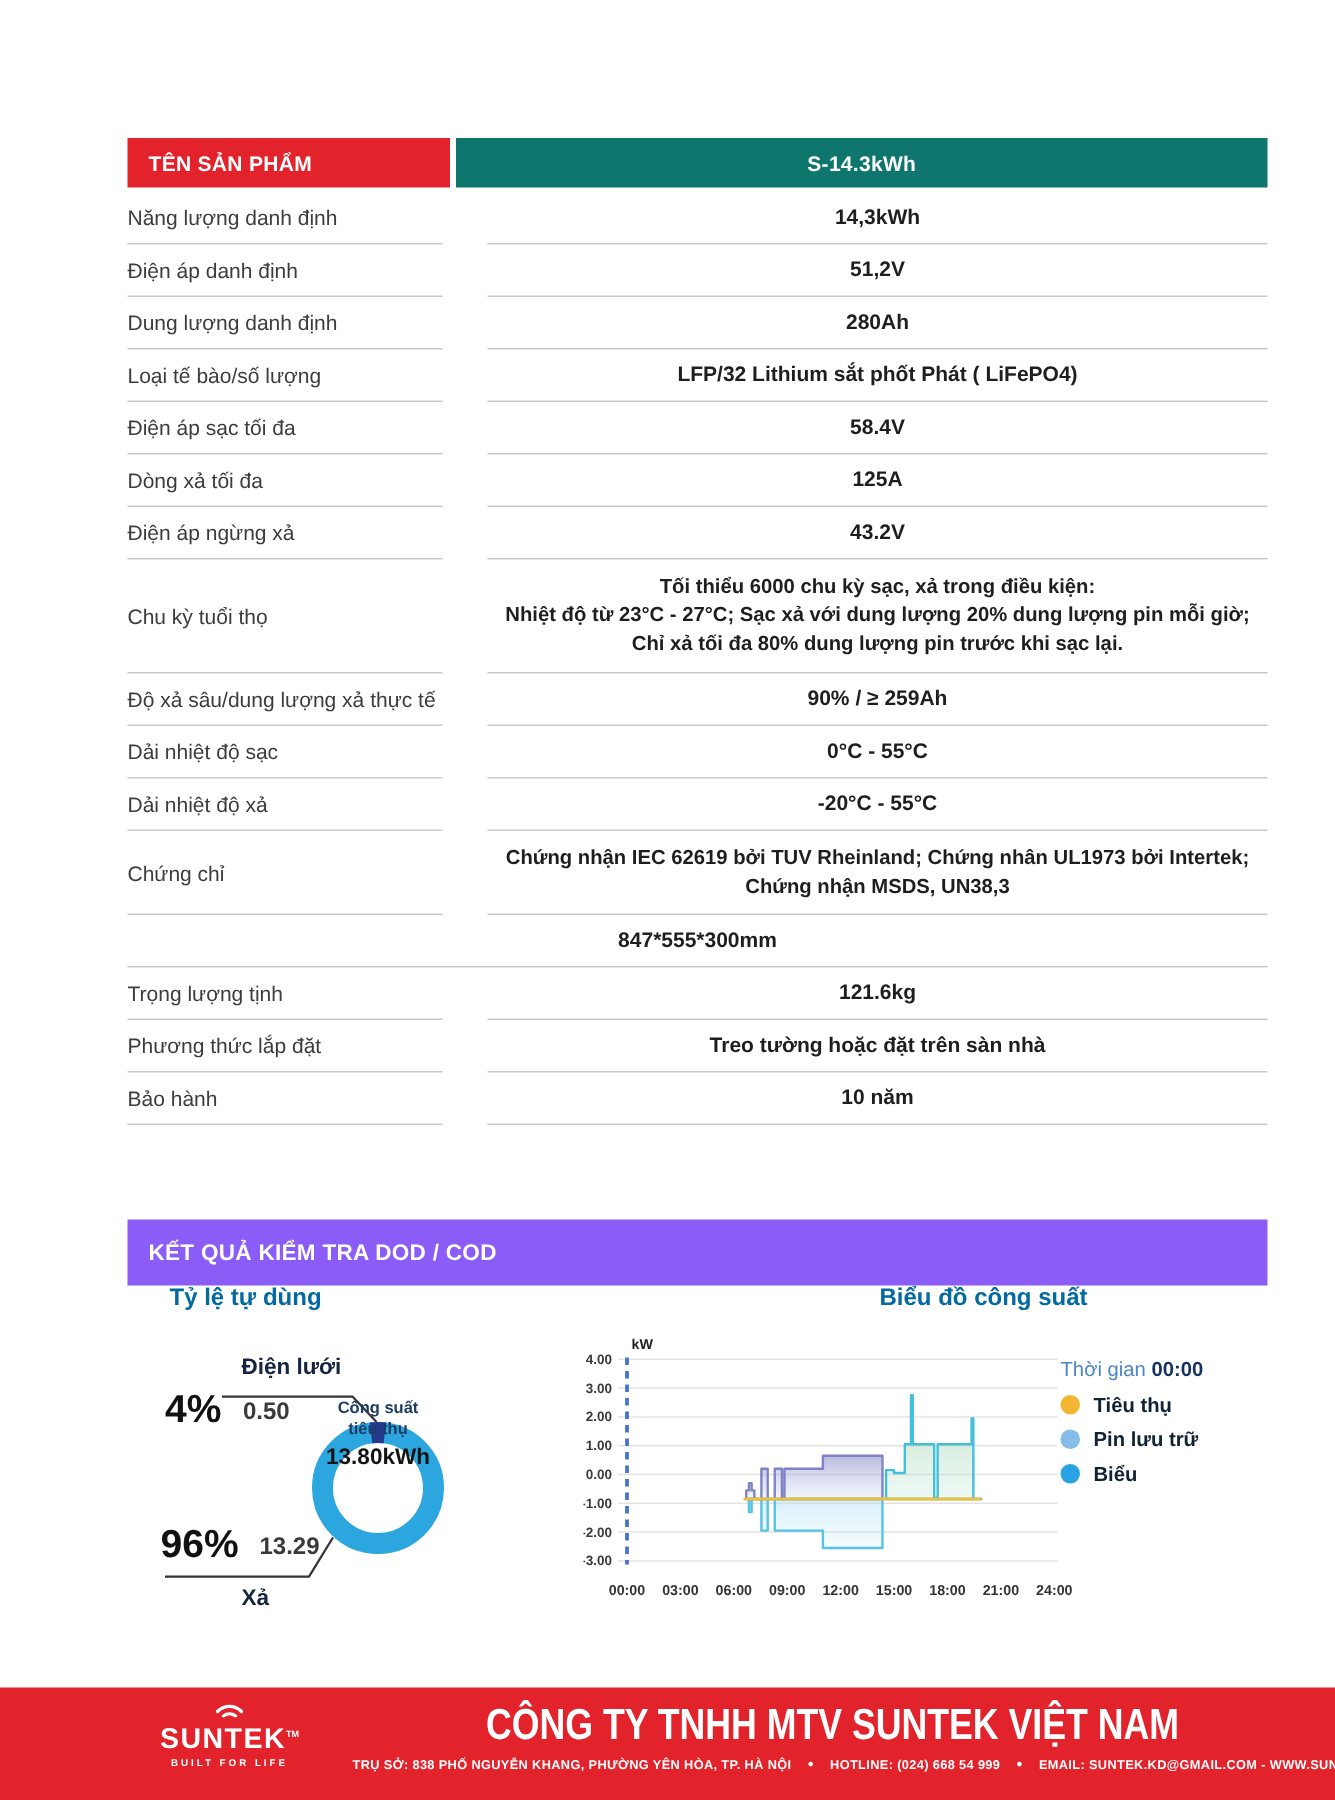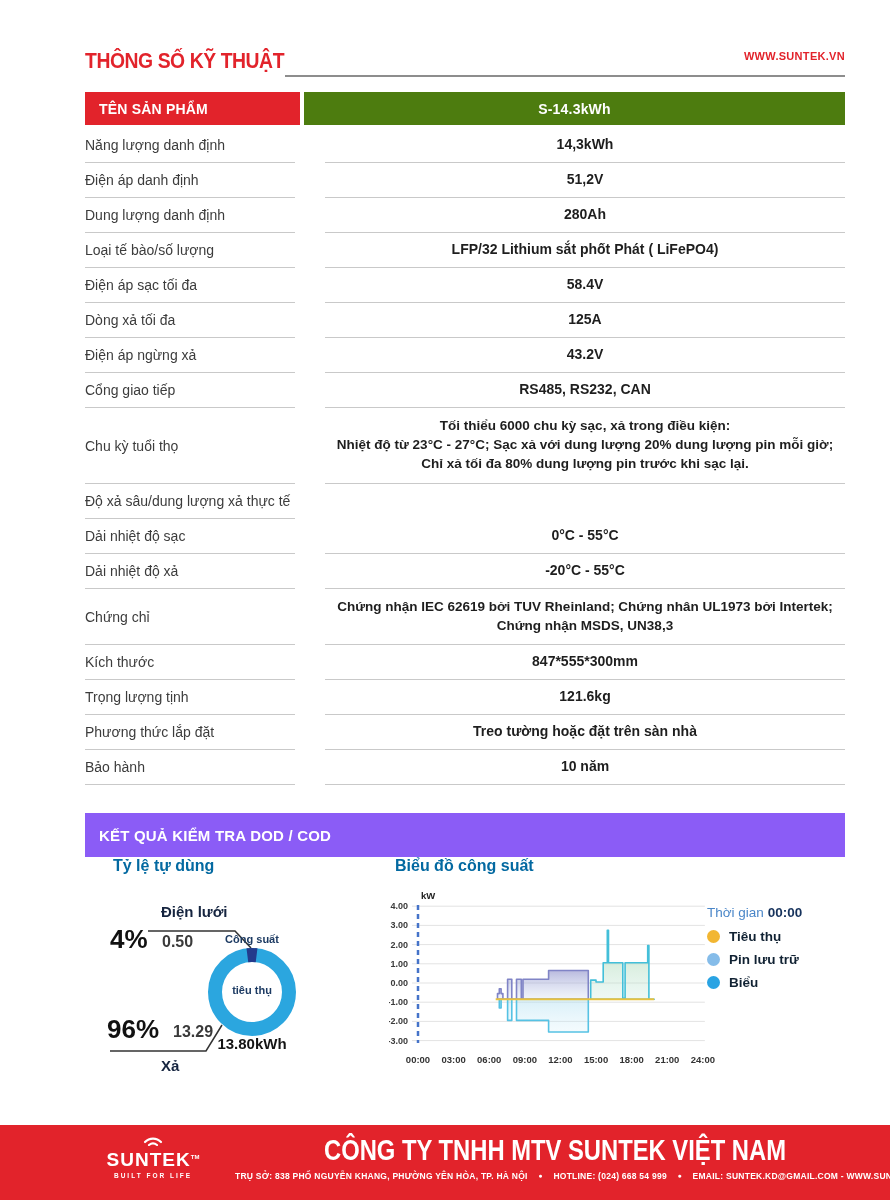--- a/index.html
+++ b/index.html
@@ -11,45 +11,45 @@
   .page-title { position:absolute; left:0; top:0; font-size:22px; font-weight:bold; color:#E2232B;
     letter-spacing:-0.5px; transform:scaleX(0.88); transform-origin:left center; white-space:nowrap; }
   .title-rule { position:absolute; left:200px; right:0; top:27px; height:2px; background:#8d8d8d; }
   .site-link { position:absolute; right:0; top:2px; font-size:11px; font-weight:bold; color:#E2232B; letter-spacing:0.3px; text-decoration:none; }
 
   
   .spec { position:absolute; left:85px; top:92px; width:760px; }
   .spec-head { display:flex; gap:4px; height:33px; margin-bottom:3px; }
   .spec-head-label { width:215px; background:#E2232B; color:#fff; font-size:14px; font-weight:bold;
     display:flex; align-items:center; padding-left:14px; letter-spacing:0.2px; }
-  .spec-head-value { flex:1; background:#4d7c0f; color:#fff; font-size:14px; font-weight:bold;
+  .spec-head-value { flex:1; background:#0f766e; color:#fff; font-size:14px; font-weight:bold;
     display:flex; align-items:center; justify-content:center; letter-spacing:0.2px; }
   .spec-row { display:flex; height:35px; }
   .spec-row.h2 { height:56px; }
   .spec-row.h3 { height:76px; }
   .spec-label { width:210px; margin-right:30px; display:flex; align-items:center; font-size:14px; color:#3c3c3c;
     border-bottom:1px solid #c9c9c9; white-space:nowrap; }
   .spec-value { flex:1; display:flex; align-items:center; justify-content:center; text-align:center;
     font-size:14px; font-weight:600; color:#1e1e1e; border-bottom:1px solid #c9c9c9;
     white-space:pre-line; line-height:1.4; }
   .spec-row.h2 .spec-value, .spec-row.h3 .spec-value { font-size:13.5px; }
 
   
   .results { position:absolute; left:85px; top:813px; width:760px; height:300px; }
   .banner { height:44px; background:#8b5cf6; color:#fff; font-size:15px; font-weight:bold;
     display:flex; align-items:center; padding-left:14px; letter-spacing:0.2px; }
   .sec-title { position:absolute; font-size:16px; font-weight:bold; color:#0369a1; }
   .sec-title.left { left:28px; top:44px; }
-  .sec-title.right { left:310px; width:330px; top:44px; text-align:left; }
+  .sec-title.right { left:310px; width:330px; top:44px; text-align:right; }
 
   
   .donut-panel { position:absolute; left:0; top:68px; width:330px; height:220px; }
   .donut-svg-wrap { position:absolute; left:107px; top:51px; width:120px; height:120px; }
   .donut-center { position:absolute; left:107px; top:51px; width:120px; height:120px;
-    display:flex; flex-direction:column; align-items:center; justify-content:space-between; text-align:center; }
+    display:flex; flex-direction:column; align-items:center; justify-content:flex-start; text-align:center; }
   .donut-center .cl { font-size:11px; font-weight:600; color:#1d3b63; line-height:1.3; }
   .donut-center .cv { font-size:15px; font-weight:bold; color:#141414; margin-top:2px; }
   .callout { position:absolute; left:0; top:0; width:330px; height:220px; }
   .dn-label { position:absolute; font-size:15px; font-weight:bold; color:#15243f;margin-left:48px; }
   .dn-pct { position:absolute; font-size:26px; font-weight:bold; color:#111; }
   .dn-val { position:absolute; font-size:16px; font-weight:bold; color:#3a3a3a; }
 
   
   .power-chart { position:absolute; left:304px; top:78px; width:330px; height:190px; }
 
@@ -71,25 +71,20 @@
   .footer-center { position:absolute; left:235px; right:15px; top:9px; text-align:center; }
   .company { font-size:29px; font-weight:bold; white-space:nowrap; transform:scaleX(0.82); transform-origin:center; letter-spacing:0; }
   .contact { margin-top:4px; font-size:8.5px; font-weight:bold; letter-spacing:0.25px; white-space:nowrap; }
   .contact .dot { margin:0 8px; font-size:7px; vertical-align:1px; }
 </style>
 </head>
 <body>
 
 <div class="page">
 
-  <div class="header">
-    <div class="page-title">THÔNG SỐ KỸ THUẬT</div>
-    <div class="title-rule"></div>
-    <a class="site-link" href="#">WWW.SUNTEK.VN</a>
-  </div>
 
   <div class="spec">
     <div class="spec-head">
       <div class="spec-head-label">TÊN SẢN PHẨM</div>
       <div class="spec-head-value">S-14.3kWh</div>
     </div>
     <div>
         <div class="spec-row">
           <div class="spec-label">Năng lượng danh định</div>
           <div class="spec-value">14,3kWh</div>
@@ -110,49 +105,45 @@
           <div class="spec-label">Điện áp sạc tối đa</div>
           <div class="spec-value">58.4V</div>
         </div>
         <div class="spec-row">
           <div class="spec-label">Dòng xả tối đa</div>
           <div class="spec-value">125A</div>
         </div>
         <div class="spec-row">
           <div class="spec-label">Điện áp ngừng xả</div>
           <div class="spec-value">43.2V</div>
-        </div>
-        <div class="spec-row">
-          <div class="spec-label">Cổng giao tiếp</div>
-          <div class="spec-value">RS485, RS232, CAN</div>
         </div>
         <div class="spec-row h3">
           <div class="spec-label">Chu kỳ tuổi thọ</div>
           <div class="spec-value">Tối thiểu 6000 chu kỳ sạc, xả trong điều kiện:
 Nhiệt độ từ 23°C - 27°C; Sạc xả với dung lượng 20% dung lượng pin mỗi giờ;
 Chỉ xả tối đa 80% dung lượng pin trước khi sạc lại.</div>
         </div>
         <div class="spec-row">
           <div class="spec-label">Độ xả sâu/dung lượng xả thực tế</div>
+          <div class="spec-value">90% / ≥ 259Ah</div>
         </div>
         <div class="spec-row">
           <div class="spec-label">Dải nhiệt độ sạc</div>
           <div class="spec-value">0°C - 55°C</div>
         </div>
         <div class="spec-row">
           <div class="spec-label">Dải nhiệt độ xả</div>
           <div class="spec-value">-20°C - 55°C</div>
         </div>
         <div class="spec-row h2">
           <div class="spec-label">Chứng chỉ</div>
           <div class="spec-value">Chứng nhận IEC 62619 bởi TUV Rheinland; Chứng nhân UL1973 bởi Intertek;
 Chứng nhận MSDS, UN38,3</div>
         </div>
         <div class="spec-row">
-          <div class="spec-label">Kích thước</div>
           <div class="spec-value">847*555*300mm</div>
         </div>
         <div class="spec-row">
           <div class="spec-label">Trọng lượng tịnh</div>
           <div class="spec-value">121.6kg</div>
         </div>
         <div class="spec-row">
           <div class="spec-label">Phương thức lắp đặt</div>
           <div class="spec-value">Treo tường hoặc đặt trên sàn nhà</div>
         </div>

